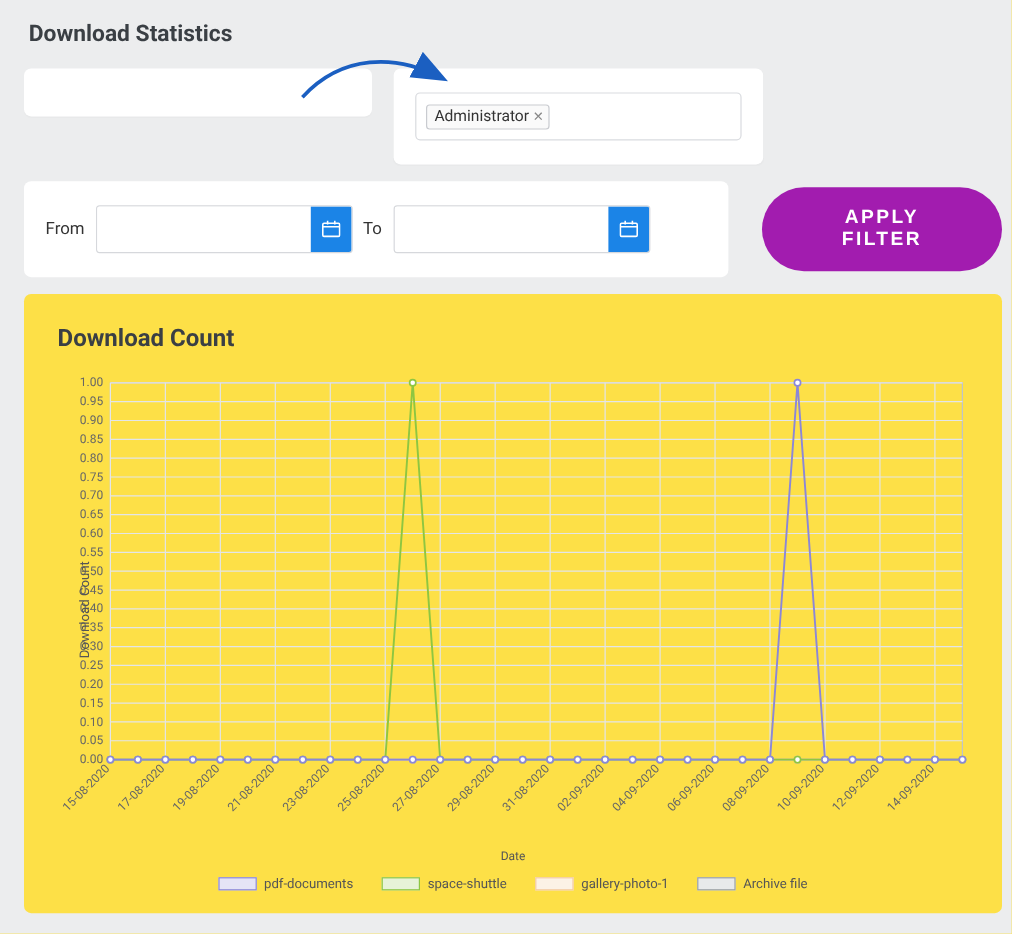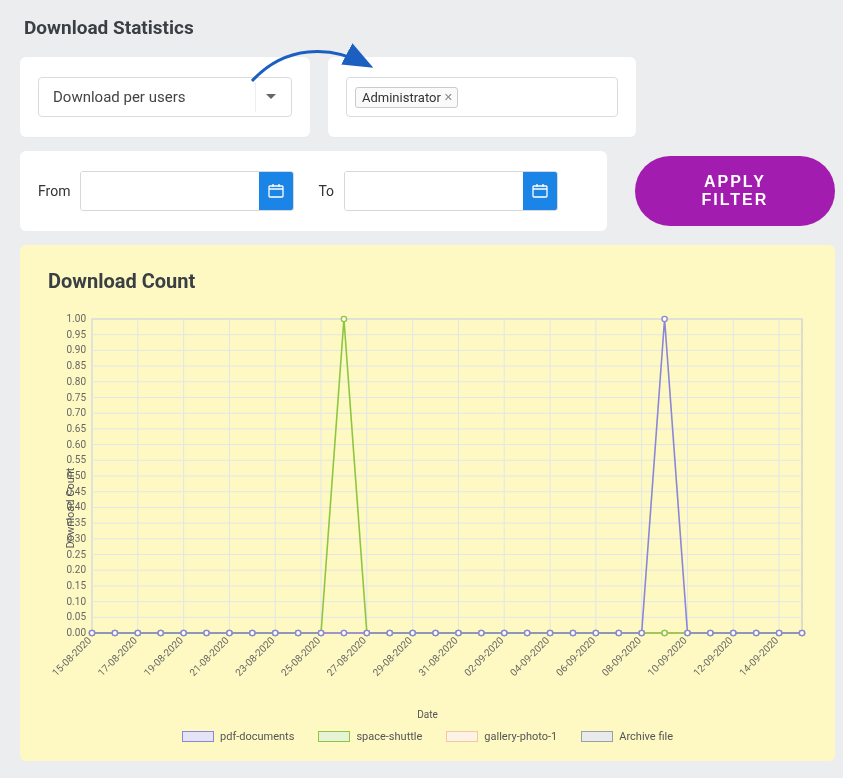--- a/index.html
+++ b/index.html
@@ -84,21 +84,21 @@
     display: flex;
     gap: 28px;
     align-items: center;
   }
   .filter-card {
     background: #fff;
     border-radius: 6px;
     padding: 20px 18px;
     display: flex;
     align-items: center;
-    gap: 24px;
+    gap: 8px;
     width: 598px;
   }
   .field-pair { display: flex; align-items: center; gap: 10px; }
   .field-label { font-size: 14px; color: #333; }
   .date-input {
     display: flex;
     border: 1px solid #d6d8dc;
     border-radius: 3px;
     overflow: hidden;
     height: 40px;
@@ -124,21 +124,21 @@
     border-radius: 36px;
     padding: 0 34px;
     height: 70px;
     font-size: 16px;
     font-weight: 700;
     letter-spacing: 2px;
     cursor: pointer;
   }
 
   .chart-card {
-    background: #fef9c3;
+    background: #fde047;
     border-radius: 6px;
     margin-top: 14px;
     padding: 24px 28px 18px 28px;
   }
   .chart-title {
     font-size: 20px;
     font-weight: 700;
     color: #3a3f44;
     margin: 0 0 20px 0;
   }
@@ -169,28 +169,20 @@
   .legend-swatch { width: 32px; height: 11px; border: 1px solid; }
 </style>
 </head>
 <body>
 
 <div class="page">
   <h2 class="page-title">Download Statistics</h2>
 
   <div class="row">
     <div class="card card-dropdown-wrap" style="position:relative;">
-      <div class="dropdown">
-        <span>Download per users</span>
-        <span class="arrow-btn">
-          <svg width="10" height="6" viewBox="0 0 10 6">
-              <path d="M0 0 L5 5 L10 0 Z" fill="#666"></path>
-            </svg>
-        </span>
-      </div>
       <svg class="arrow-annot" viewBox="0 0 130 44">
         <defs>
           <marker id="ah" markerWidth="10" markerHeight="10" refX="8" refY="4" orient="auto">
             <path d="M0,0 L10,4 L0,8 Z" fill="#1b5fc1"></path>
           </marker>
         </defs>
         <path d="M2,38 C 35,2 80,2 118,22" fill="none" stroke="#1b5fc1" stroke-width="3" marker-end="url(#ah)"></path>
       </svg>
     </div>
 

